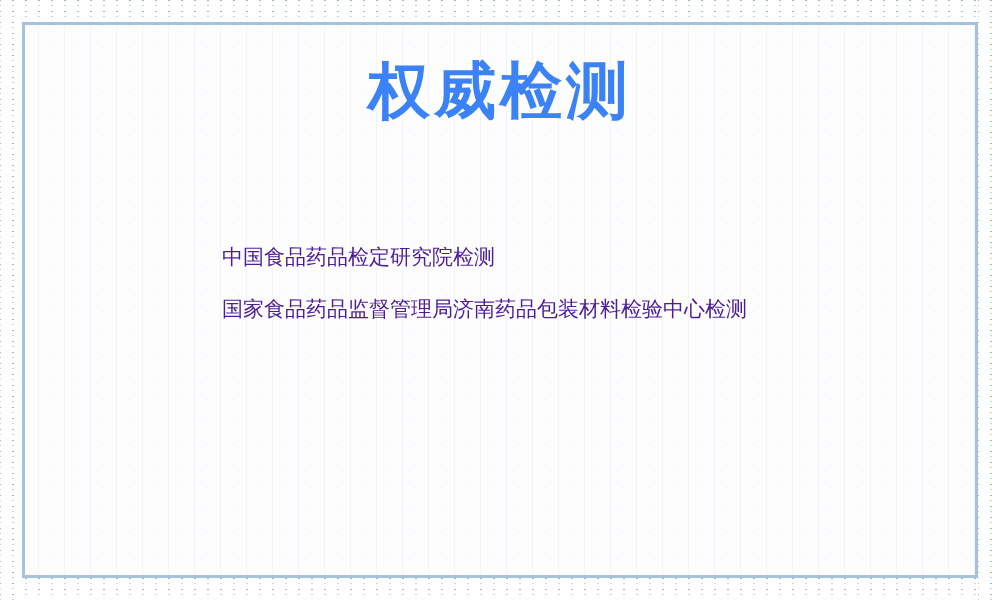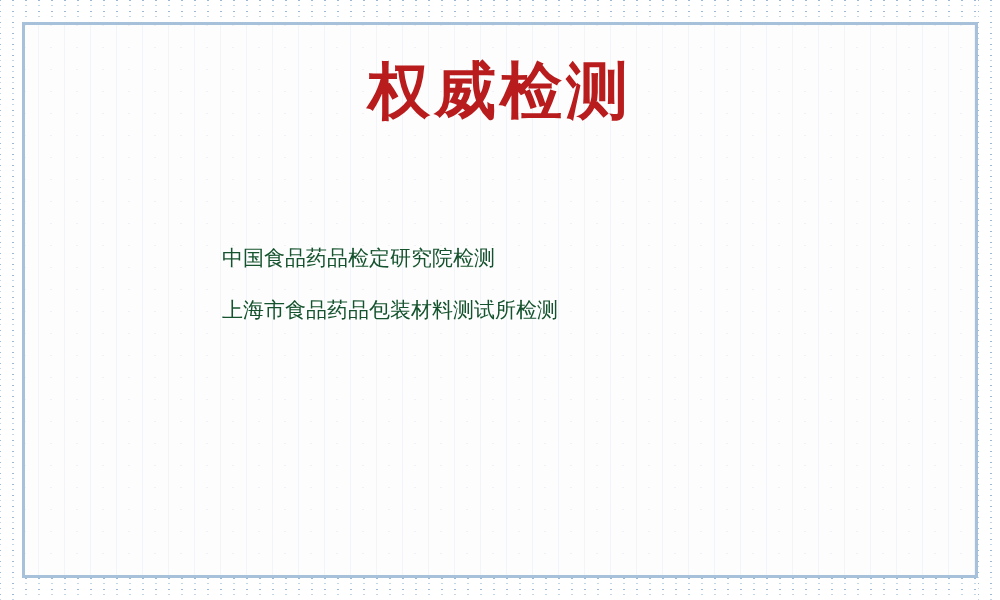--- a/index.html
+++ b/index.html
@@ -81,39 +81,39 @@
     right: 0;
     top: 55px;
     text-align: center;
     z-index: 4;
   }
   .title {
     display: inline-block;
     font-size: 62px;
     font-weight: bold;
     letter-spacing: 4px;
-    color: #b91c1c;
+    color: #3b82f6;
     line-height: 1.15;
     font-family: "DejaVu Sans", "Liberation Sans", sans-serif;
   }
 
   
   .cert-list {
     position: absolute;
     left: 222px;
     top: 248px;
     z-index: 4;
   }
   .cert-item {
     font-size: 21px;
-    color: #14532d;
+    color: #4c1d95;
     line-height: 1;
     margin-bottom: 31px;
     white-space: nowrap;
-    font-family: Liberation Serif, serif;
+    font-family: Liberation Mono, monospace;
   }
   .cert-item:last-child { margin-bottom: 0; }
 </style>
 </head>
 <body>
 
 <div class="banner">
 
   <div class="border-band border-top"></div>
   <div class="border-band border-bottom"></div>
@@ -123,16 +123,16 @@
   <div class="frame-line"></div>
 
   <div class="panel"></div>
 
   <div class="title-wrap">
     <span class="title">权威检测</span>
   </div>
 
   <div class="cert-list">
     <div class="cert-item">中国食品药品检定研究院检测</div>
-    <div class="cert-item">上海市食品药品包装材料测试所检测</div>
+    <div class="cert-item">国家食品药品监督管理局济南药品包装材料检验中心检测</div>
   </div>
 
 </div>
 
 </body></html>

